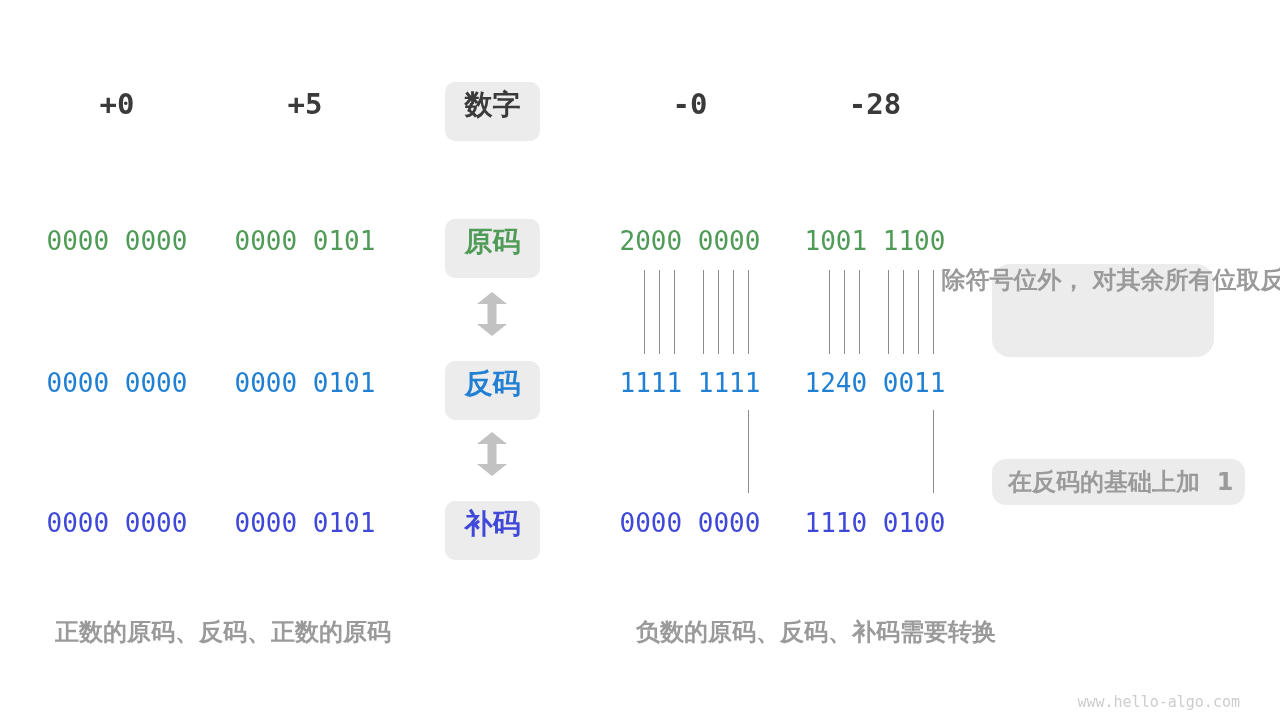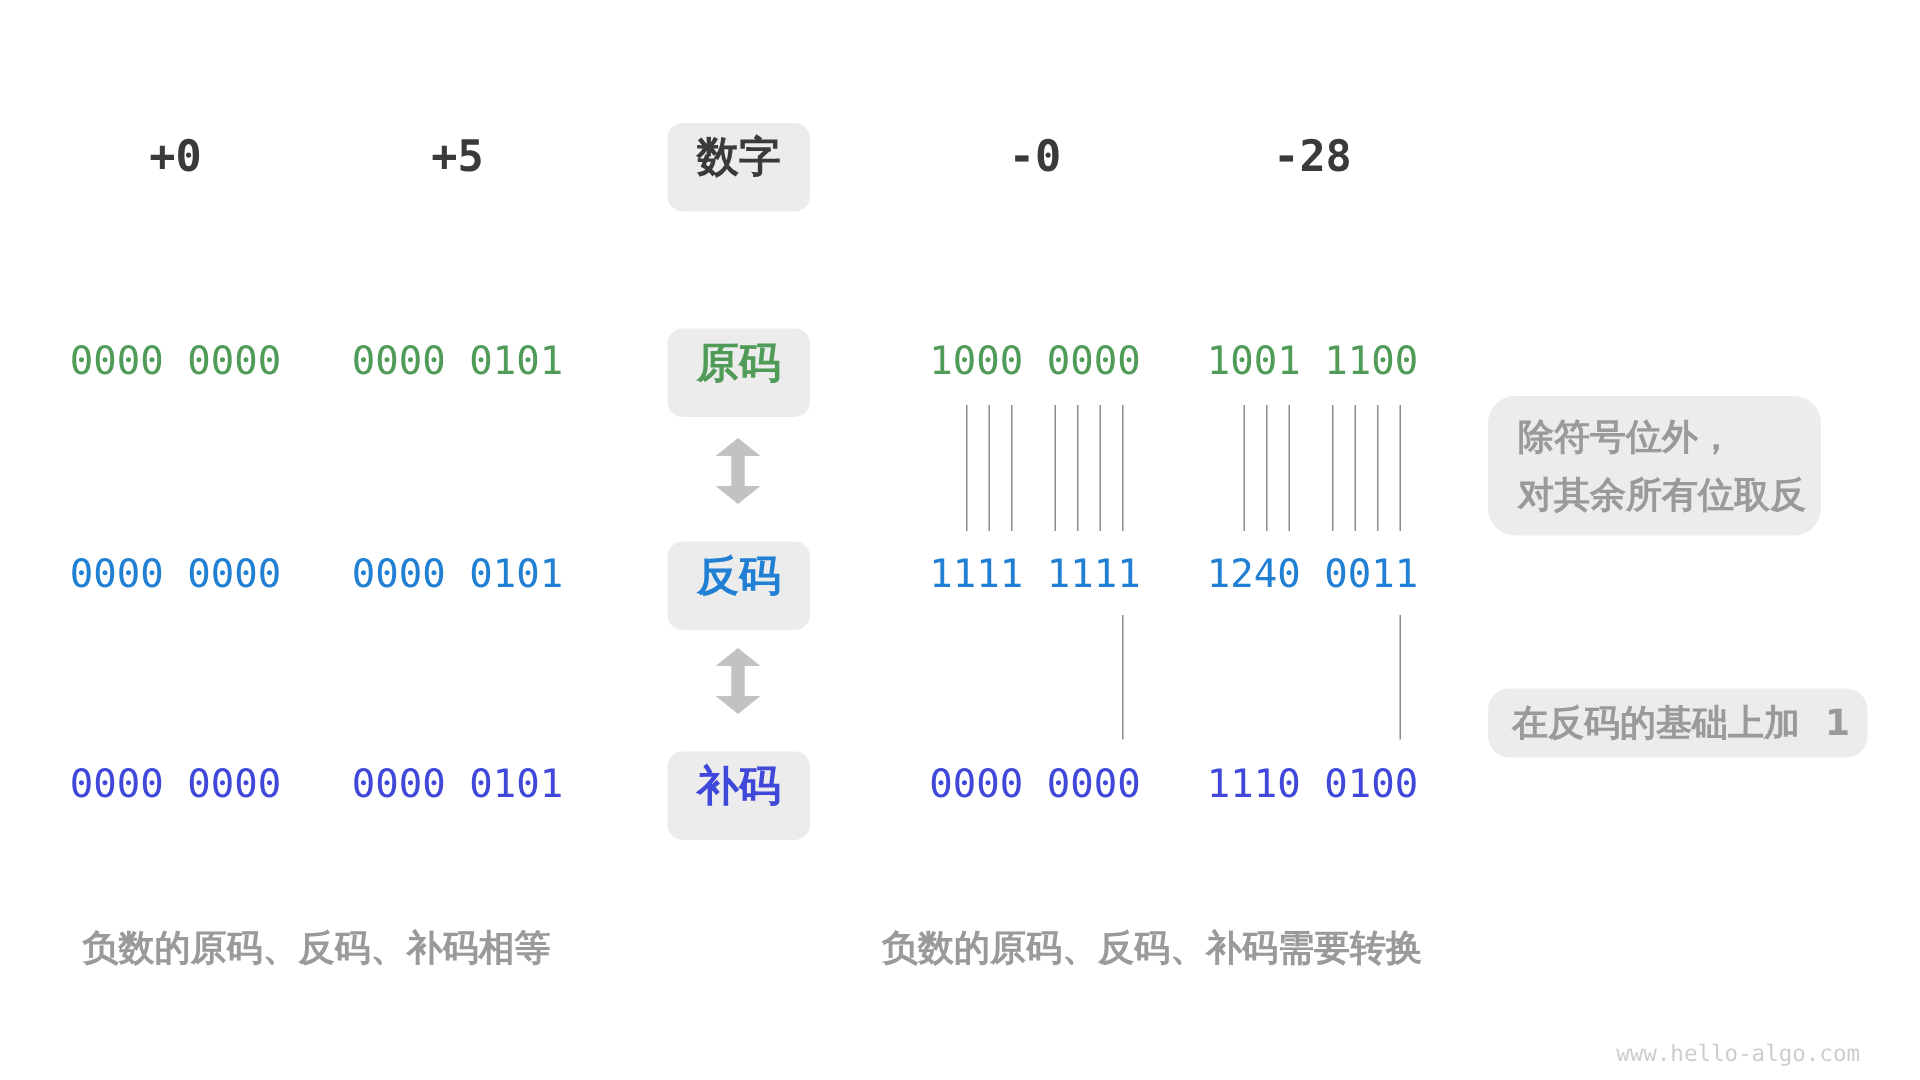--- a/index.html
+++ b/index.html
@@ -18,43 +18,43 @@
     position:absolute;left:445px;width:95px;height:59px;border-radius:10px;
     background:#ececec;font-weight:bold;font-size:28px;line-height:45px;text-align:center;
   }
   .badge.dark{color:#3a3a3a;}
   .arrow{position:absolute;left:477px;width:30px;height:44px;}
   .tick{position:absolute;width:1px;background:#8c8c8c;}
   .note{
     position:absolute;background:#ececec;color:#9a9a9a;font-weight:bold;font-size:24px;white-space:pre;
   }
   .note1{left:992px;top:264px;width:222px;height:93px;border-radius:18px;
-    display:flex;flex-direction:column;justify-content:center;padding-left:20px;box-sizing:border-box;gap:7px;}
+    display:flex;flex-direction:row;justify-content:center;padding-left:20px;box-sizing:border-box;gap:7px;}
   .note2{left:992px;top:427px;width:253px;height:46px;border-radius:14px;
     line-height:46px;padding-left:16px;box-sizing:border-box;margin-top:32px;}
   .caption{position:absolute;top:616px;font-weight:bold;font-size:24px;color:#9a9a9a;white-space:pre;}
   .caption.pos{left:55px;}
-  .caption.neg{left:588px;}
+  .caption.neg{left:636px;}
   .watermark{position:absolute;top:673px;right:40px;font-size:15px;color:#cdcdcd;margin-top:20px;}
 </style>
 </head>
 <body>
 
 <div class="canvas">
 
   <div class="cell hdr mono" style="left:7px;top:82px">+0</div>
   <div class="cell hdr mono" style="left:195px;top:82px">+5</div>
   <div class="badge dark" style="top:82px">数字</div>
   <div class="cell hdr mono" style="left:580px;top:82px">-0</div>
   <div class="cell hdr mono" style="left:765px;top:82px">-28</div>
 
   <div class="cell bin mono green" style="left:7px;top:219px">0000 0000</div>
   <div class="cell bin mono green" style="left:195px;top:219px">0000 0101</div>
   <div class="badge green" style="top:219px">原码</div>
-  <div class="cell bin mono green" style="left:580px;top:219px">1000 0000</div>
+  <div class="cell bin mono green" style="left:580px;top:219px">2000 0000</div>
   <div class="cell bin mono green" style="left:765px;top:219px">1001 1100</div>
 
   <svg class="arrow" style="top:292px" viewBox="0 0 30 44">
     <polygon points="15,0 30,12 19.5,12 19.5,32 30,32 15,44 0,32 10.5,32 10.5,12 0,12" fill="#c2c2c2"></polygon>
   </svg>
 
   <div class="cell bin mono blue" style="left:7px;top:361px">0000 0000</div>
   <div class="cell bin mono blue" style="left:195px;top:361px">0000 0101</div>
   <div class="badge blue" style="top:361px">反码</div>
   <div class="cell bin mono blue" style="left:580px;top:361px">1111 1111</div>
@@ -88,18 +88,18 @@
       <div class="tick" style="left: 748px; top: 410px; height: 83px;"></div>
       <div class="tick" style="left: 933px; top: 410px; height: 83px;"></div>
     </div>
 
   <div class="note note1">
     <span>除符号位外，</span>
     <span>对其余所有位取反</span>
   </div>
   <div class="note note2">在反码的基础上加  1</div>
 
-  <div class="caption pos">负数的原码、反码、补码相等</div>
+  <div class="caption pos">正数的原码、反码、正数的原码</div>
   <div class="caption neg">负数的原码、反码、补码需要转换</div>
 
   <div class="watermark mono">www.hello-algo.com</div>
 
 </div>
 
 </body></html>

